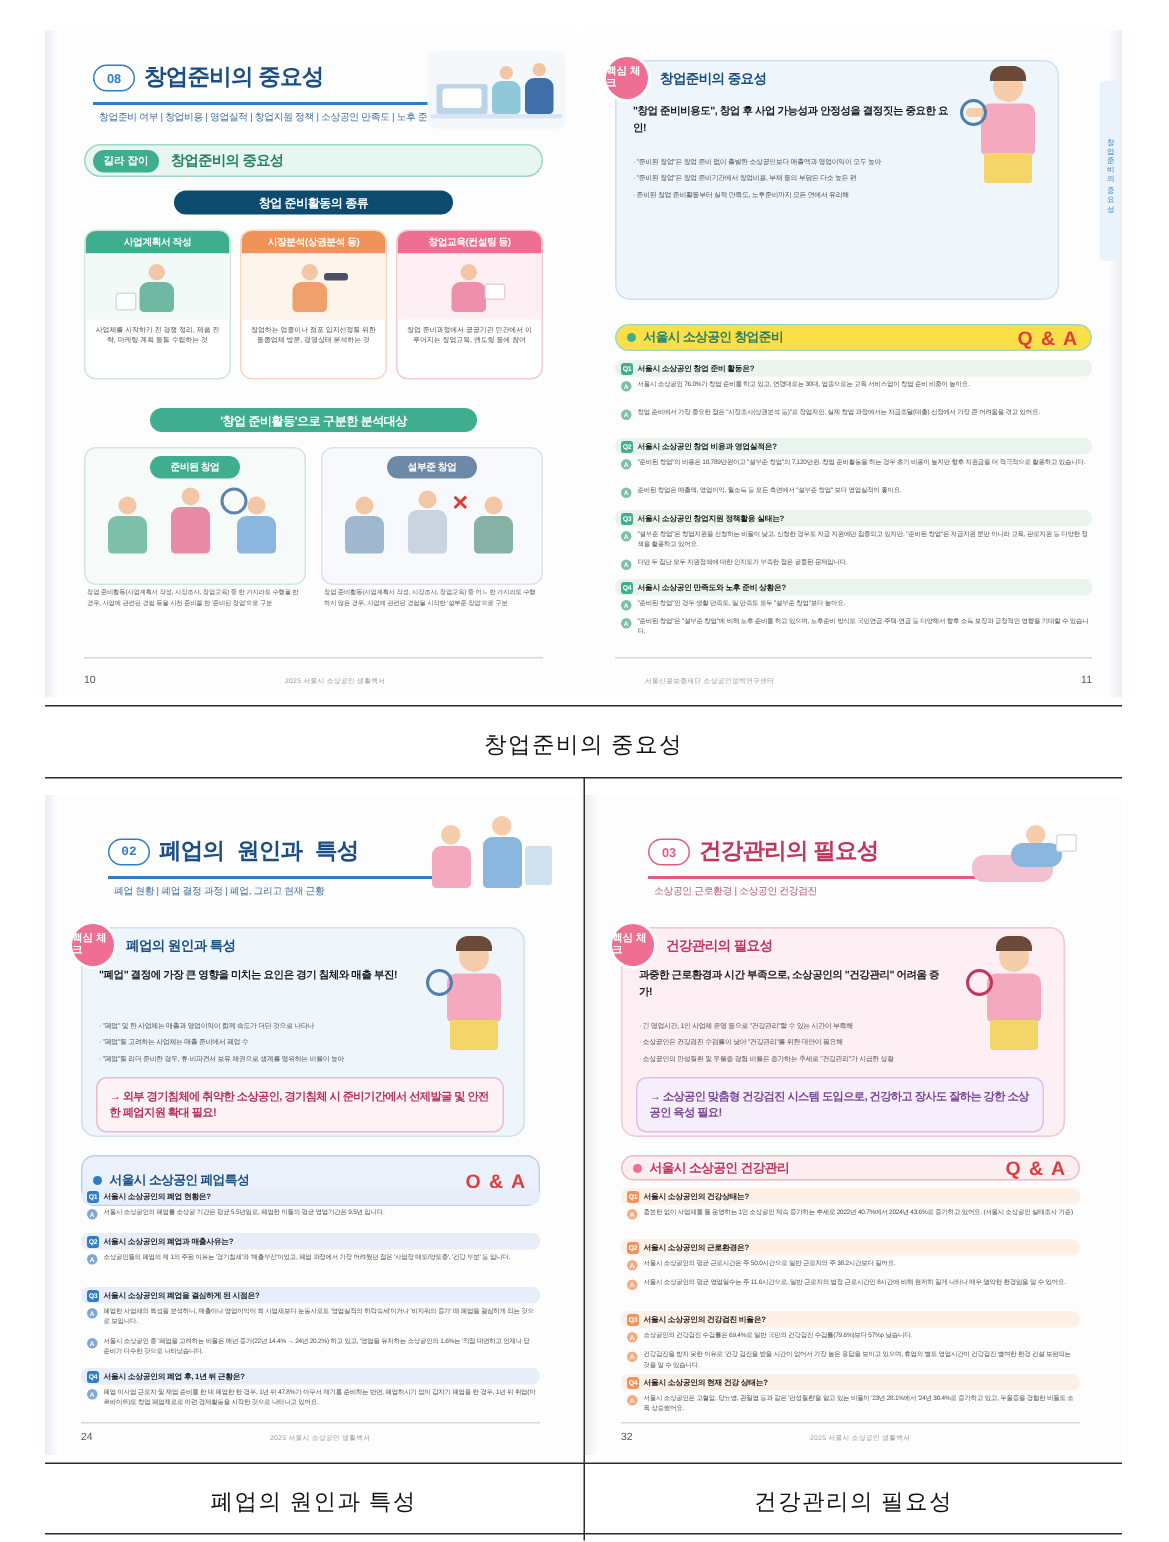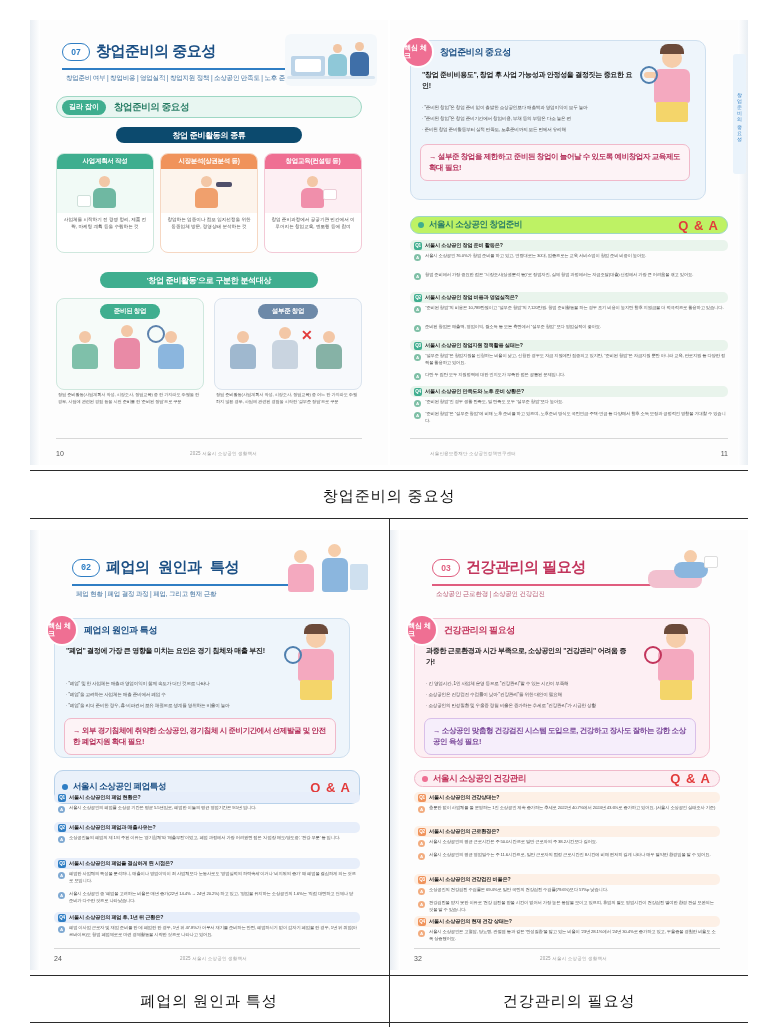--- a/index.html
+++ b/index.html
@@ -312,21 +312,21 @@
 <body>
 
 <div id="page">
 
   <div class="fig-block" style="left:30px; top:20px; width:718px; height:445px;">
 
     <div class="bookpage" style="position:absolute; left:0; top:0; width:358px; height:445px;">
       <div class="edge-l"></div>
 
       <div class="sec-head" style="left:32px; top:22px;">
-        <div class="sec-num">07</div>
+        <div class="sec-num">08</div>
         <div class="sec-title">창업준비의 중요성</div>
       </div>
       <div class="sec-rule" style="left:32px; top:48px; width:230px;"></div>
       <div class="sec-sub" style="left:36px; top:54px; width:250px;">창업준비 여부 | 창업비용 | 영업실적 | 창업지원 정책 | 소상공인 만족도 | 노후 준비</div>
 
       <div class="illus" style="left:255px; top:14px; width:92px; height:52px; background:#f4f8fb;">
         <div class="rect" style="left:6px; top:22px; width:34px; height:20px; background:#bcd4e8;"></div>
         <div class="rect" style="left:10px; top:25px; width:26px; height:13px; background:#ffffff;"></div>
         <div class="p-head" style="left:48px; top:10px; width:9px; height:9px; background:#f2c6a4;"></div>
         <div class="p-body" style="left:43px; top:20px; width:19px; height:22px; background:#8fc8d8;"></div>
@@ -414,32 +414,31 @@
 
       <div class="keybox" style="left:20px; top:20px; width:296px; height:160px; background:#eef5fb; border:1px solid #cfe0ef;"></div>
       <div class="keytag" style="left:14px; top:18px; background:#ef6f93;">
         <span>핵심 체크</span>
       </div>
       <div class="keyhead" style="left:50px; top:26px; color:#1b4f84;">창업준비의 중요성</div>
       <div class="keylead" style="left:32px; top:50px; width:215px;">"창업 준비비용도", 창업 후 사업 가능성과 안정성을 결정짓는 중요한 요인!</div>
       <div class="keybul" style="left:32px; top:84px; width:215px;">· "준비된 창업"은 창업 준비 없이 출발한 소상공인보다 매출액과 영업이익이 모두 높아</div>
       <div class="keybul" style="left:32px; top:95px; width:215px;">· "준비된 창업"은 창업 준비기간에서 창업비용, 부채 등의 부담은 다소 높은 편</div>
       <div class="keybul" style="left:32px; top:106px; width:215px;">· 준비된 창업 준비활동부터 실적 만족도, 노후준비까지 모든 면에서 유리해</div>
-      <div class="keycall" style="left:30px; top:124px; width:270px; background:#fdf3f6; border:1px solid #f0b9ca; color:#b5325c;">→ 설부준 창업을 제한하고 준비된 창업이 늘어날 수 있도록 예비창업자 교육제도 확대 필요!</div>
 
       <div class="illus" style="left:250px; top:22px; width:66px; height:96px;">
         <div class="p-head" style="left:22px; top:6px; width:20px; height:20px; background:#f6cdaa;"></div>
         <div class="rect" style="left:20px; top:2px; width:24px; height:10px; background:#6b4a3a; border-radius:8px 8px 0 0;"></div>
         <div class="p-body" style="left:14px; top:27px; width:36px; height:34px; background:#f4a9bf;"></div>
         <div class="rect" style="left:16px; top:60px; width:32px; height:20px; background:#f4d56a;"></div>
         <div class="p-arm" style="left:4px; top:30px; width:12px; height:6px; background:#f6cdaa;"></div>
         <div class="blob" style="left:0px; top:24px; width:14px; height:14px; border:2px solid #4f7fae;"></div>
       </div>
 
-      <div class="qa-head" style="left:20px; top:196px; width:318px; height:18px; background:#bef264; border:1px solid #9ed7c4;">
+      <div class="qa-head" style="left:20px; top:196px; width:318px; height:18px; background:#fde047; border:1px solid #9ed7c4;">
         <div class="dot" style="background:#3fae8f;"></div>
         <div class="t" style="color:#2b7f67;">서울시 소상공인 창업준비</div>
         <div class="qa">Q &amp; A</div>
       </div>
 
       <div class="qrow" style="left:20px; top:220px; width:318px; height:11px; background:#e9f4ec;">
         <div class="qbadge" style="background:#3fae8f;">Q1</div>
         <span>서울시 소상공인 창업 준비 활동은?</span>
       </div>
       <div class="abadge" style="left:24px; top:234px; background:#7fbfa6;">A</div>

